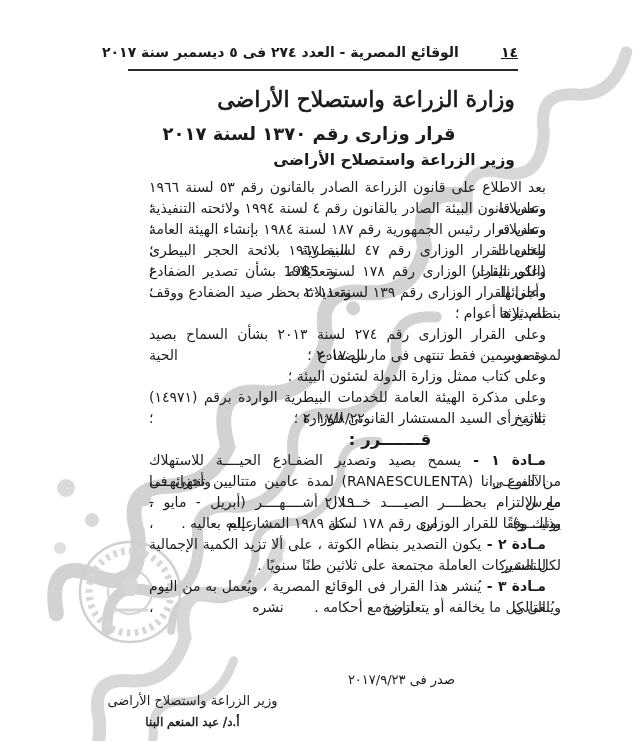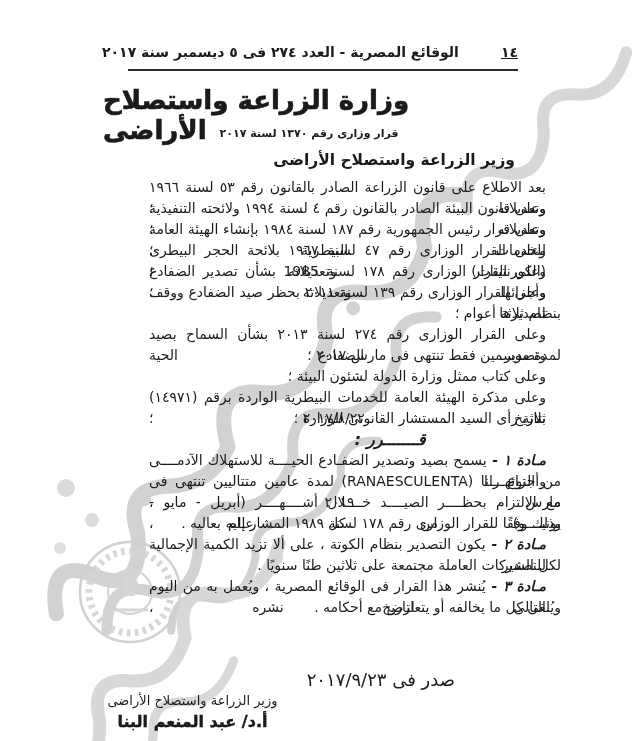--- a/index.html
+++ b/index.html
@@ -13,58 +13,58 @@
   .page-header{
     left:128px;top:44px;width:390px;
     display:flex;flex-direction:row;align-items:flex-end;gap:42px;
     direction:rtl;
     border-bottom:2px solid #2b2b2b;padding-bottom:9px;
     font-size:14px;font-weight:bold;white-space:nowrap;
   }
   .page-number{letter-spacing:1px;text-decoration:underline;}
   
   .ministry-title{
-    top:85px;left:103px;width:412px;text-align:left;
-    font-size:26px;font-weight:700;line-height:30px;
+    top:85px;left:103px;width:412px;text-align:right;
+    font-size:22px;font-weight:400;line-height:30px;
     -webkit-text-stroke:.6px #111;
   }
   .decree-title{
     top:123px;left:103px;width:412px;text-align:center;
-    font-size:11px;font-weight:bold;line-height:22px;
+    font-size:18px;font-weight:bold;line-height:22px;
   }
   .issuer-line{
     top:149px;left:103px;width:412px;text-align:right;
     font-size:15.5px;font-weight:bold;line-height:22px;
   }
   
   .body-lines{
     top:177px;left:103px;width:412px;direction:rtl;margin-left:46px;
   }
   .body-line{
     height:21px;line-height:21px;font-size:14px;white-space:nowrap;
   }
   .body-line.j,.body-line.ji{
     white-space:normal;text-align:justify;text-align-last:justify;
   }
   .body-line.ji,.body-line.si{padding-right:15px;}
   .body-line.c{
     text-align:center;text-align-last:center;font-weight:bold;
     font-size:16.5px;padding-left:70px;white-space:normal;
   }
-  .b{font-weight:bold;font-style:italic;}
+  .b{font-weight:bold;}
   .issued-line{
     top:671px;left:103px;width:412px;direction:rtl;text-align:right;
     padding-right:60px;box-sizing:border-box;
-    font-size:18px;line-height:18px;
+    font-size:13px;line-height:18px;
   }
   .signature{
     top:691px;left:100px;width:185px;direction:rtl;text-align:center;
   }
   .signature-title{font-size:13px;line-height:19px;}
-  .signature-name{font-size:16px;font-weight:700;line-height:24px;-webkit-text-stroke:.4px #111;}
+  .signature-name{font-size:12px;font-weight:400;line-height:24px;-webkit-text-stroke:.4px #111;}
   .watermark{left:0;top:0;pointer-events:none;}
 </style>
 </head>
 <body>
 
 <svg class="abs watermark" width="634" height="741" viewBox="0 0 634 741" aria-hidden="true">
   <g stroke="#d2d2d2" fill="none" stroke-linecap="round">
 
     <g transform="rotate(-38 317 400)">
       <path stroke-width="15" d="M-20 408 q28 -52 54 -6 t60 -8 q16 -44 52 -18 t72 6 q24 -58 60 -22 t84 -2 q22 -48 58 -14 t76 2 q26 -54 62 -18"></path>

